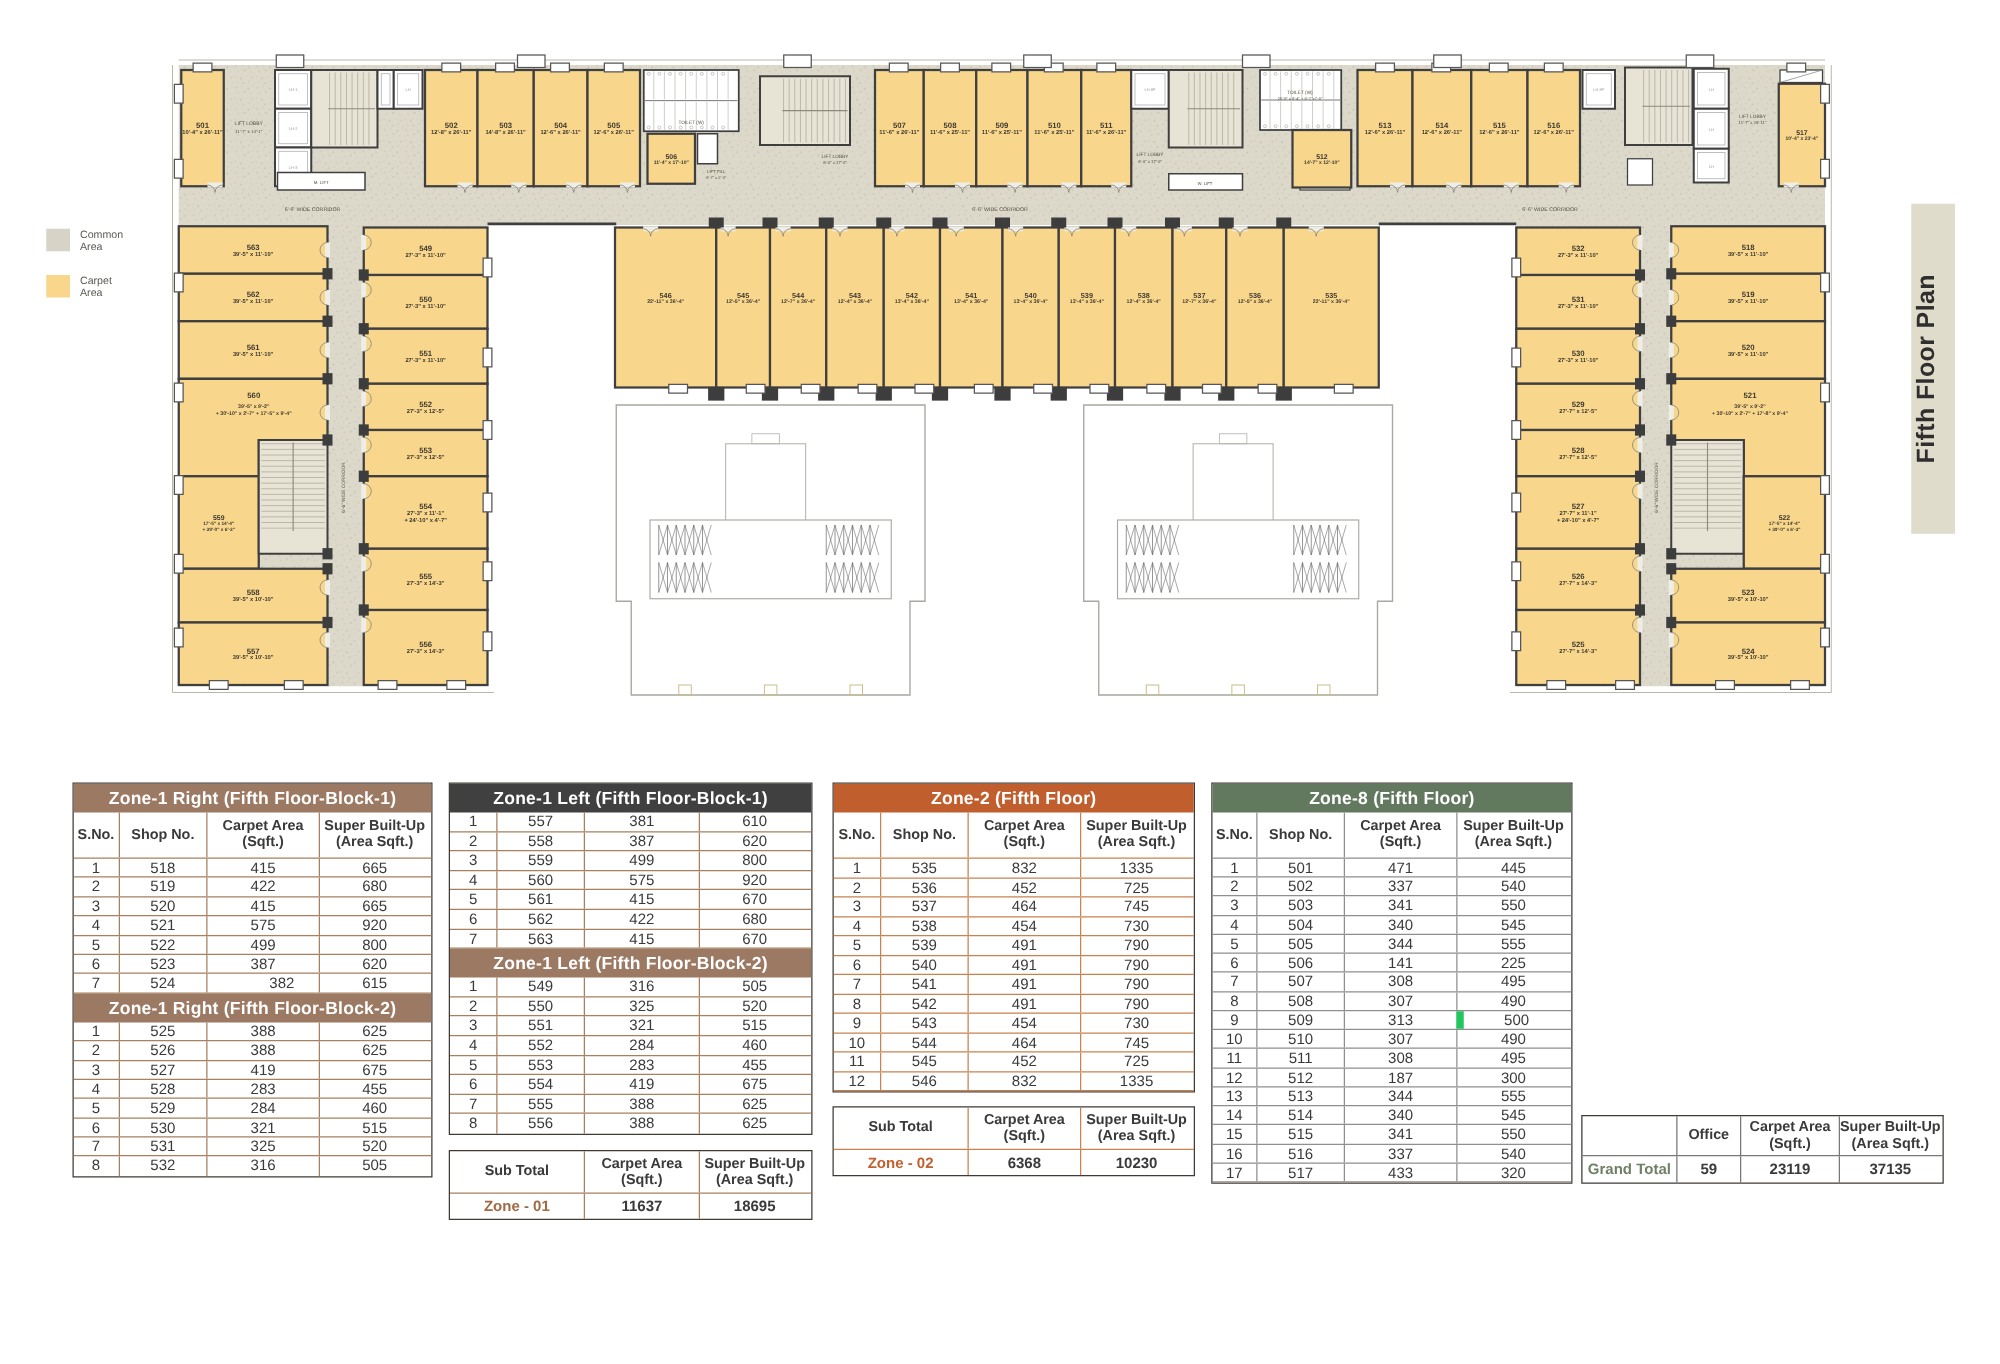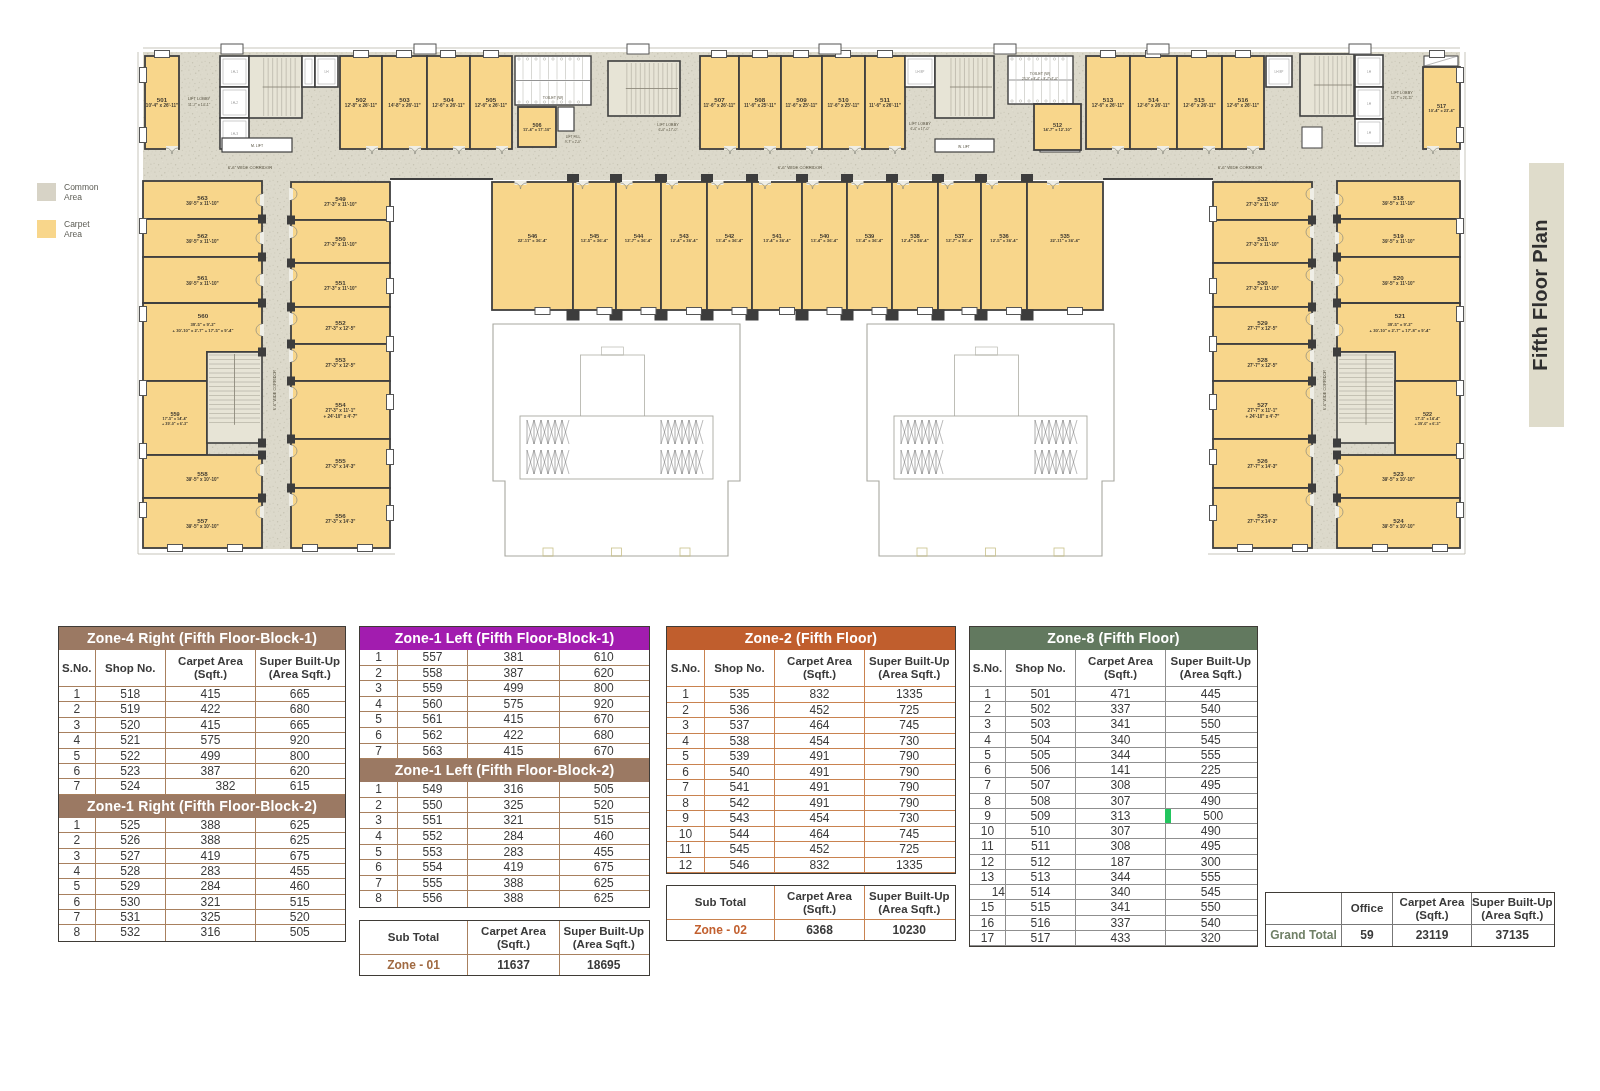--- a/index.html
+++ b/index.html
@@ -1441,21 +1441,21 @@
 
 <text x="64" y="227" font-size="8.5" fill="#5a5a52">Carpet</text>
       <text x="64" y="237" font-size="8.5" fill="#5a5a52">Area</text>
 
 <rect x="1529" y="163" width="35" height="264" fill="#DFDCCB" stroke="none"></rect>
 
 <text x="1547" y="295" font-size="20" font-weight="bold" fill="#2f2f2f" text-anchor="middle" transform="rotate(-90 1547 295)" letter-spacing="0.3">Fifth Floor Plan</text>
 </svg>
 </div>
 <div class="ztable" style="left:58px;top:626px;width:286px;border-color:#3f3b36;">
-<div class="zhead" style="background:#9B7963;height:23px;line-height:23px;">Zone-4 Right (Fifth Floor-Block-1)</div>
+<div class="zhead" style="background:#9B7963;height:23px;line-height:23px;">Zone-1 Right (Fifth Floor-Block-1)</div>
 <div class="zcolhead" style="height:36px;border-bottom:1px solid #A8805E;">
 <div style="width:35.6px;">S.No.</div>
 <div style="width:70.4px;border-left:1px solid #A8805E;">Shop No.</div>
 <div style="width:90px;border-left:1px solid #A8805E;">Carpet Area<br>(Sqft.)</div>
 <div style="width:88.5px;border-left:1px solid #A8805E;">Super Built-Up<br>(Area Sqft.)</div>
 </div>
 <div class="zrow" style="height:14.4px;line-height:14.4px;border-bottom:1px solid #A8805E;">
 <div style="width:35.6px;">1</div>
 <div style="width:70.4px;border-left:1px solid #A8805E;">518</div>
 <div style="width:90px;border-left:1px solid #A8805E;">415</div>
@@ -1541,21 +1541,21 @@
 <div style="width:88.5px;border-left:1px solid #A8805E;">520</div>
 </div>
 <div class="zrow" style="height:15.4px;line-height:15.4px;">
 <div style="width:35.6px;">8</div>
 <div style="width:70.4px;border-left:1px solid #A8805E;">532</div>
 <div style="width:90px;border-left:1px solid #A8805E;">316</div>
 <div style="width:88.5px;border-left:1px solid #A8805E;">505</div>
 </div>
 </div>
 <div class="ztable" style="left:359px;top:626px;width:289px;border-color:#3f3b36;">
-<div class="zhead" style="background:#a21caf;height:23px;line-height:23px;">Zone-1 Left (Fifth Floor-Block-1)</div>
+<div class="zhead" style="background:#404040;height:23px;line-height:23px;">Zone-1 Left (Fifth Floor-Block-1)</div>
 <div class="zrow" style="height:14.6px;line-height:14.6px;border-bottom:1px solid #A8805E;">
 <div style="width:37px;">1</div>
 <div style="width:70px;border-left:1px solid #A8805E;">557</div>
 <div style="width:92px;border-left:1px solid #A8805E;">381</div>
 <div style="width:88.5px;border-left:1px solid #A8805E;">610</div>
 </div>
 <div class="zrow" style="height:14.6px;line-height:14.6px;border-bottom:1px solid #A8805E;">
 <div style="width:37px;">2</div>
 <div style="width:70px;border-left:1px solid #A8805E;">558</div>
 <div style="width:92px;border-left:1px solid #A8805E;">387</div>
@@ -1802,21 +1802,21 @@
 <div style="width:90px;border-left:1px solid #8f8f8f;">187</div>
 <div style="width:90.5px;border-left:1px solid #8f8f8f;">300</div>
 </div>
 <div class="zrow" style="height:14.24px;line-height:14.24px;border-bottom:1px solid #8f8f8f;">
 <div style="width:35px;">13</div>
 <div style="width:70px;border-left:1px solid #8f8f8f;">513</div>
 <div style="width:90px;border-left:1px solid #8f8f8f;">344</div>
 <div style="width:90.5px;border-left:1px solid #8f8f8f;">555</div>
 </div>
 <div class="zrow" style="height:14.24px;line-height:14.24px;border-bottom:1px solid #8f8f8f;">
-<div style="width:35px;text-align:right;">14</div>
+<div style="width:35px;">14</div>
 <div style="width:70px;border-left:1px solid #8f8f8f;">514</div>
 <div style="width:90px;border-left:1px solid #8f8f8f;">340</div>
 <div style="width:90.5px;border-left:1px solid #8f8f8f;">545</div>
 </div>
 <div class="zrow" style="height:14.24px;line-height:14.24px;border-bottom:1px solid #8f8f8f;">
 <div style="width:35px;">15</div>
 <div style="width:70px;border-left:1px solid #8f8f8f;">515</div>
 <div style="width:90px;border-left:1px solid #8f8f8f;">341</div>
 <div style="width:90.5px;border-left:1px solid #8f8f8f;">550</div>
 </div>

